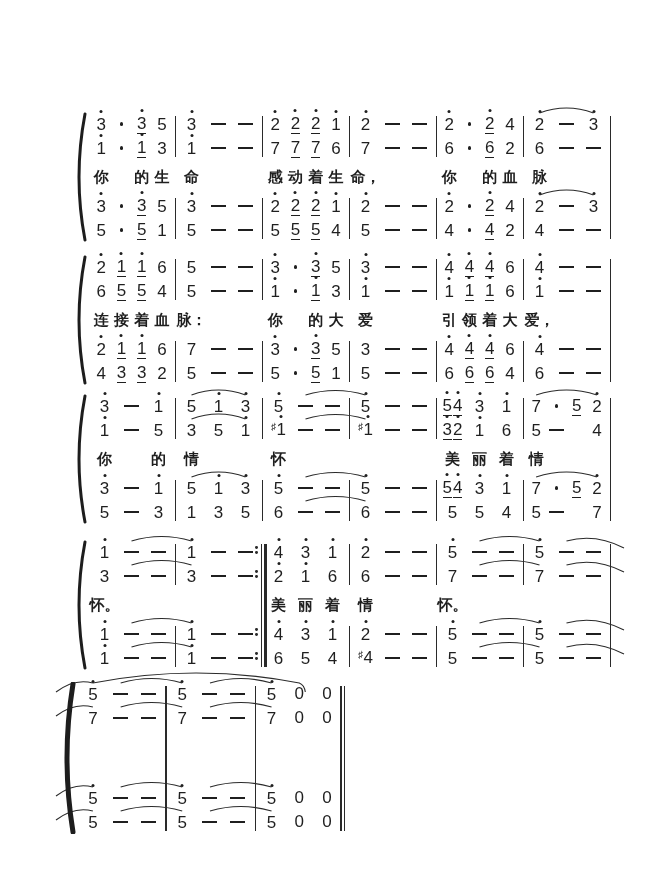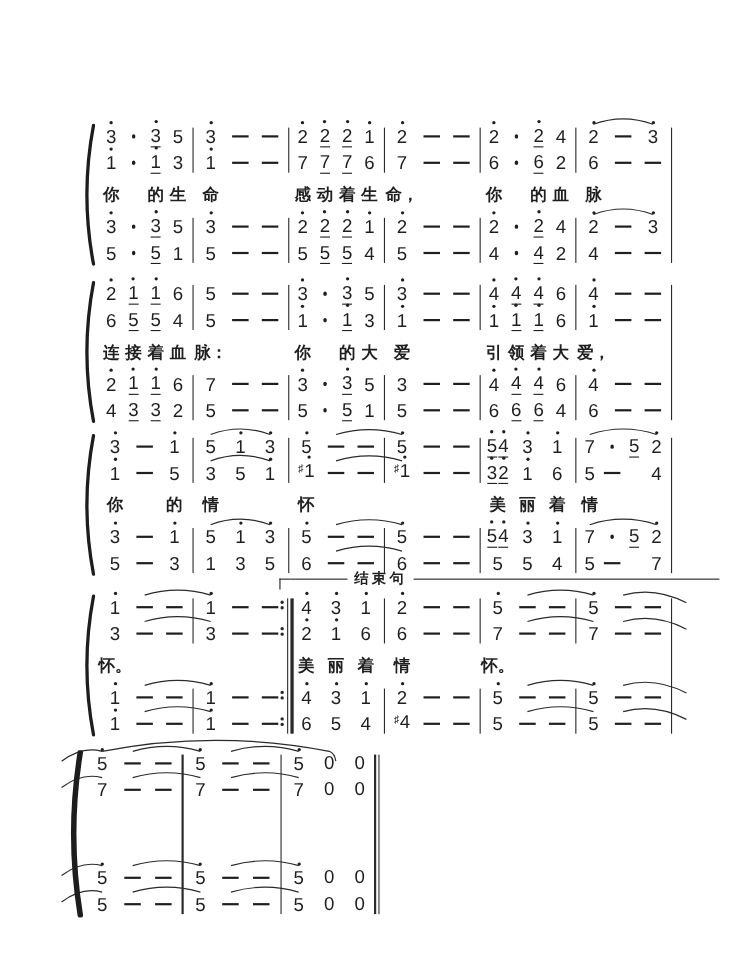--- a/index.html
+++ b/index.html
@@ -1848,26 +1848,20 @@
           <path d="M 43.5 107 Q 73.5 98 103.5 107" fill="none" stroke="#2b2b2b" stroke-width="1.1"></path>
           <path d="M 391.5 1 Q 421.5 -8 451.5 1" fill="none" stroke="#2b2b2b" stroke-width="1.1"></path>
           <path d="M 391.5 25 Q 421.5 16 451.5 25" fill="none" stroke="#2b2b2b" stroke-width="1.1"></path>
           <path d="M 391.5 83 Q 421.5 74 451.5 83" fill="none" stroke="#2b2b2b" stroke-width="1.1"></path>
           <path d="M 391.5 107 Q 421.5 98 451.5 107" fill="none" stroke="#2b2b2b" stroke-width="1.1"></path>
           <path d="M 478.5 1 Q 507.25 -7 536 8" fill="none" stroke="#2b2b2b" stroke-width="1.1"></path>
           <path d="M 478.5 25 Q 507.25 17 536 32" fill="none" stroke="#2b2b2b" stroke-width="1.1"></path>
           <path d="M 478.5 83 Q 507.25 75 536 90" fill="none" stroke="#2b2b2b" stroke-width="1.1"></path>
           <path d="M 478.5 107 Q 507.25 99 536 114" fill="none" stroke="#2b2b2b" stroke-width="1.1"></path>
         </svg>
-        <div class="endb" style="left: 166px; top: -14px; width: 400px;">
-          <div class="corner"></div>
-          <div class="bline b1"></div>
-          <div class="lbl">结束句</div>
-          <div class="bline b2"></div>
-        </div>
       </div>
       <svg width="16" height="130" class="brace">
         <path d="M 13 2 Q 1 65 13 128" fill="none" stroke="#1d1d1d" stroke-width="3" stroke-linecap="round"></path>
       </svg>
     </div>
     <div class="system" style="left: 60px; top: 682px; width: 284px;">
       <div class="content" style="width: 268px;">
         <div class="row notes">
           <div class="measure" style="grid-template-columns: repeat(3, 1fr);">
             <div class="cell">

